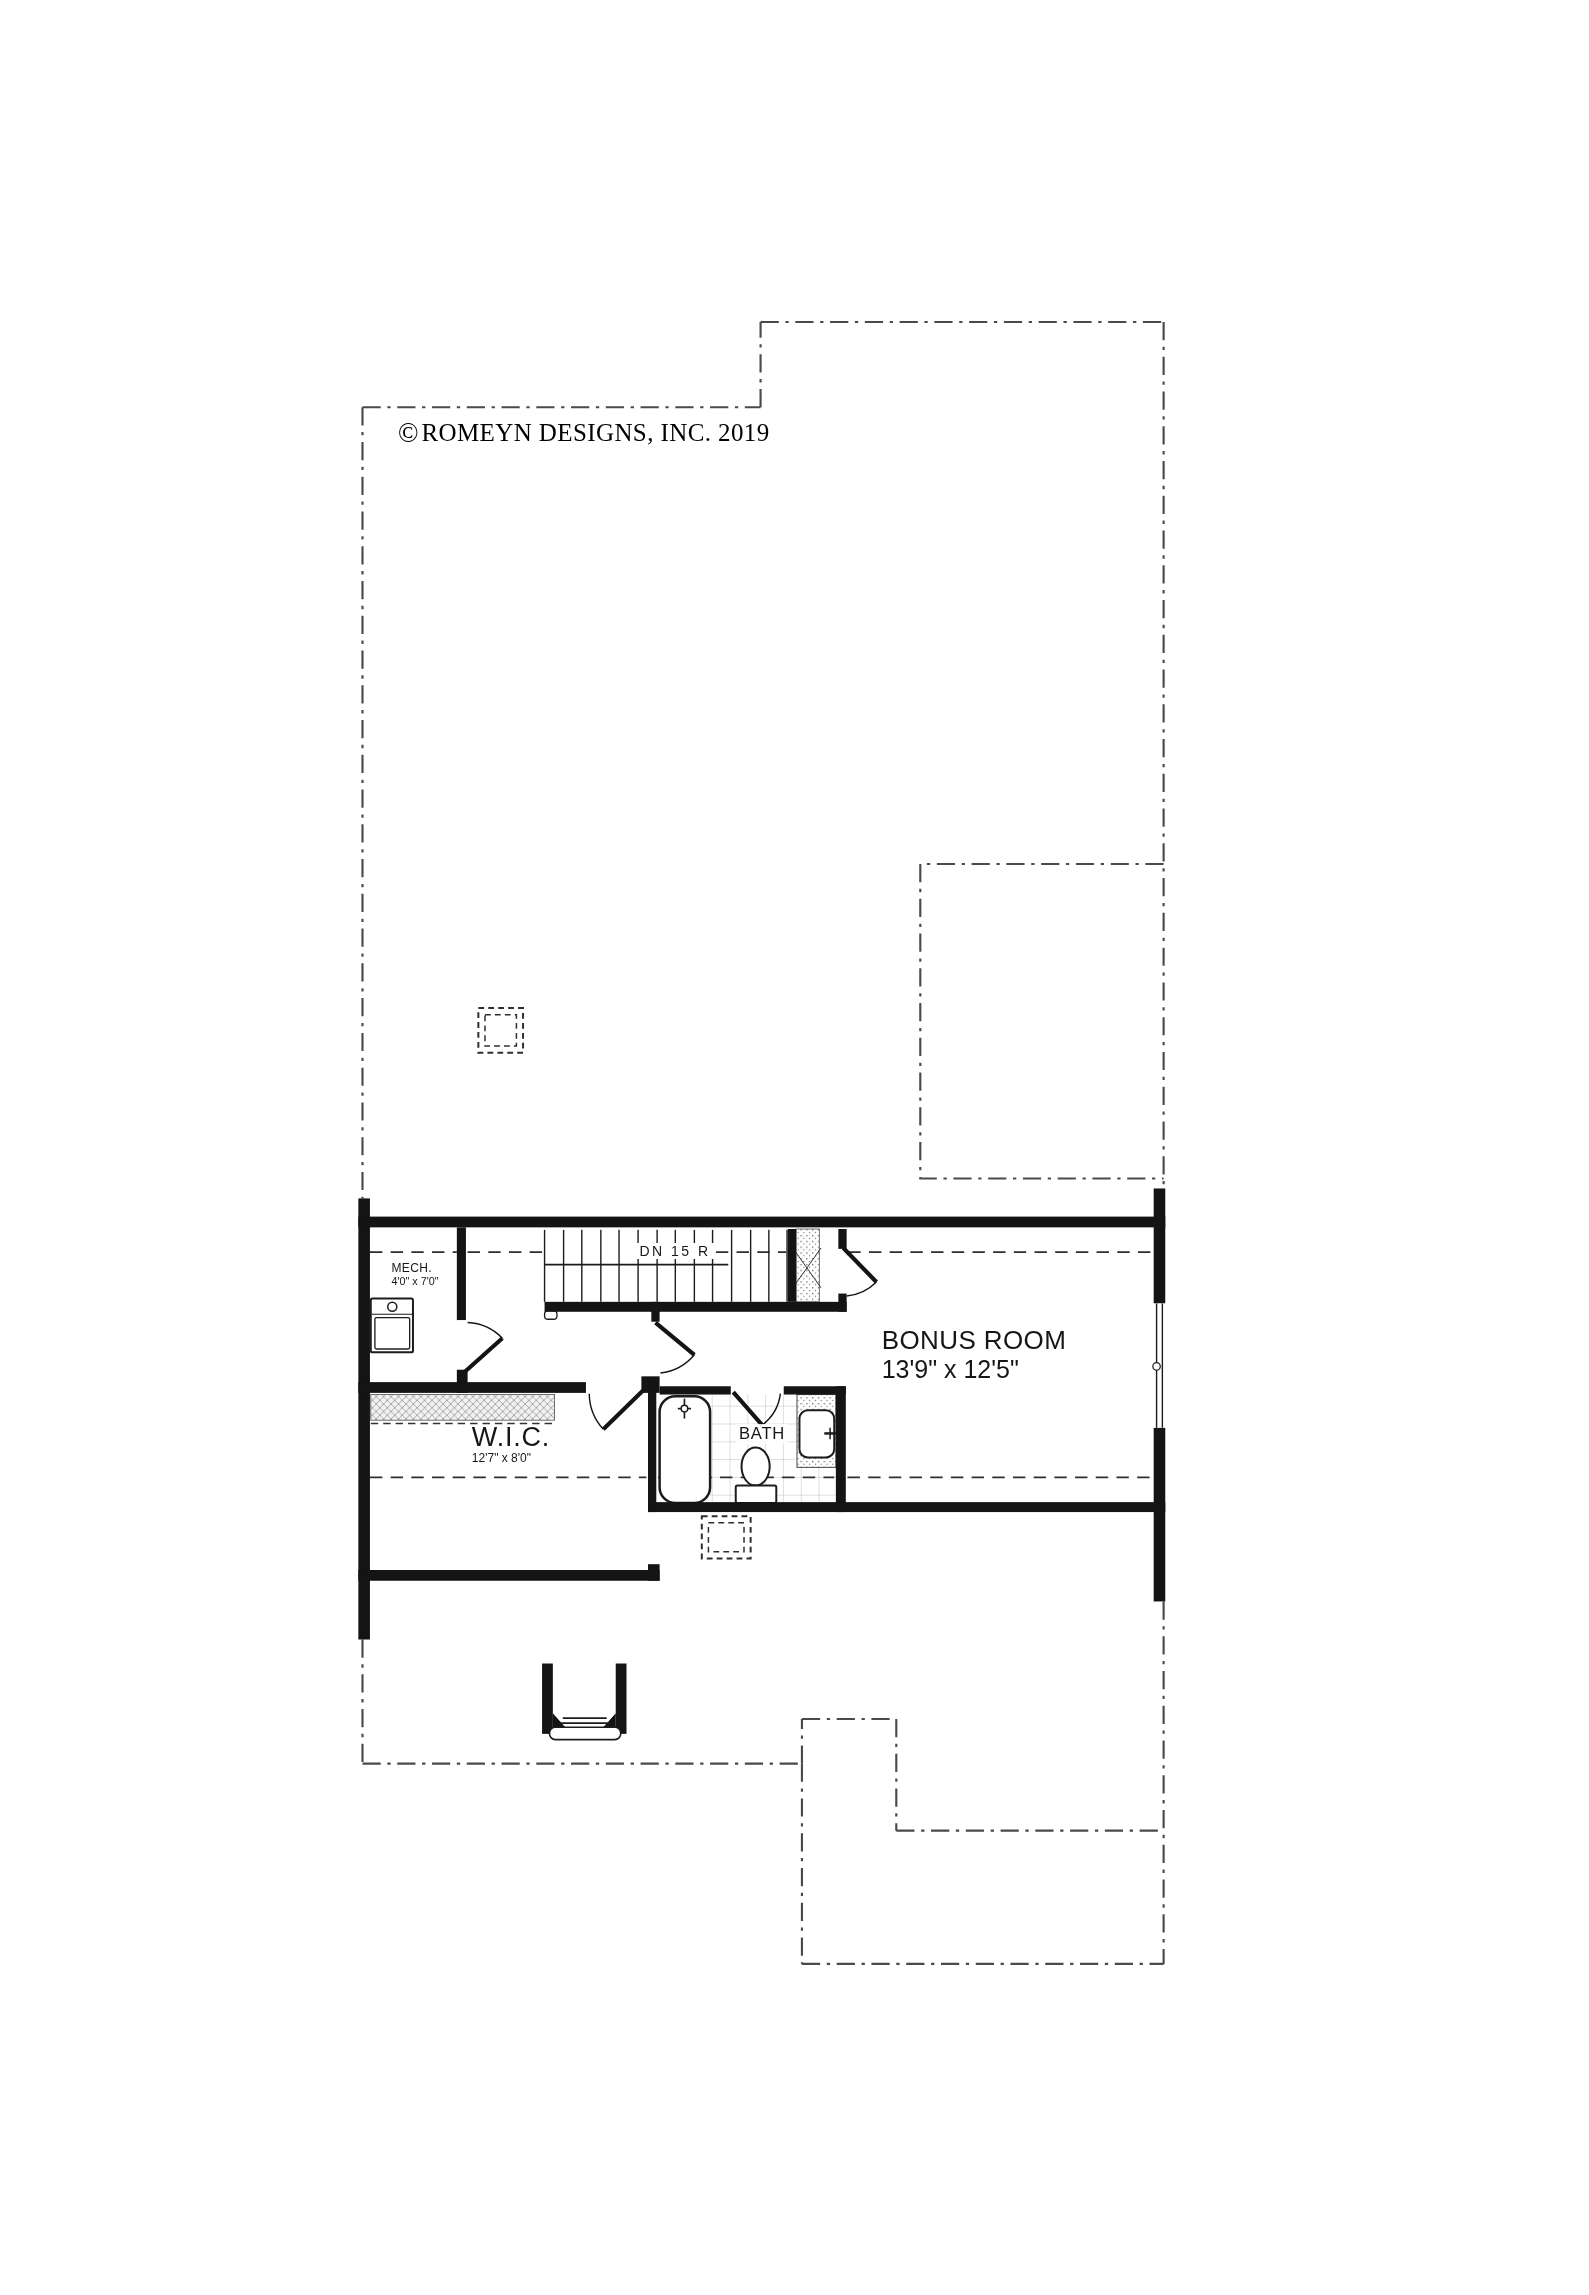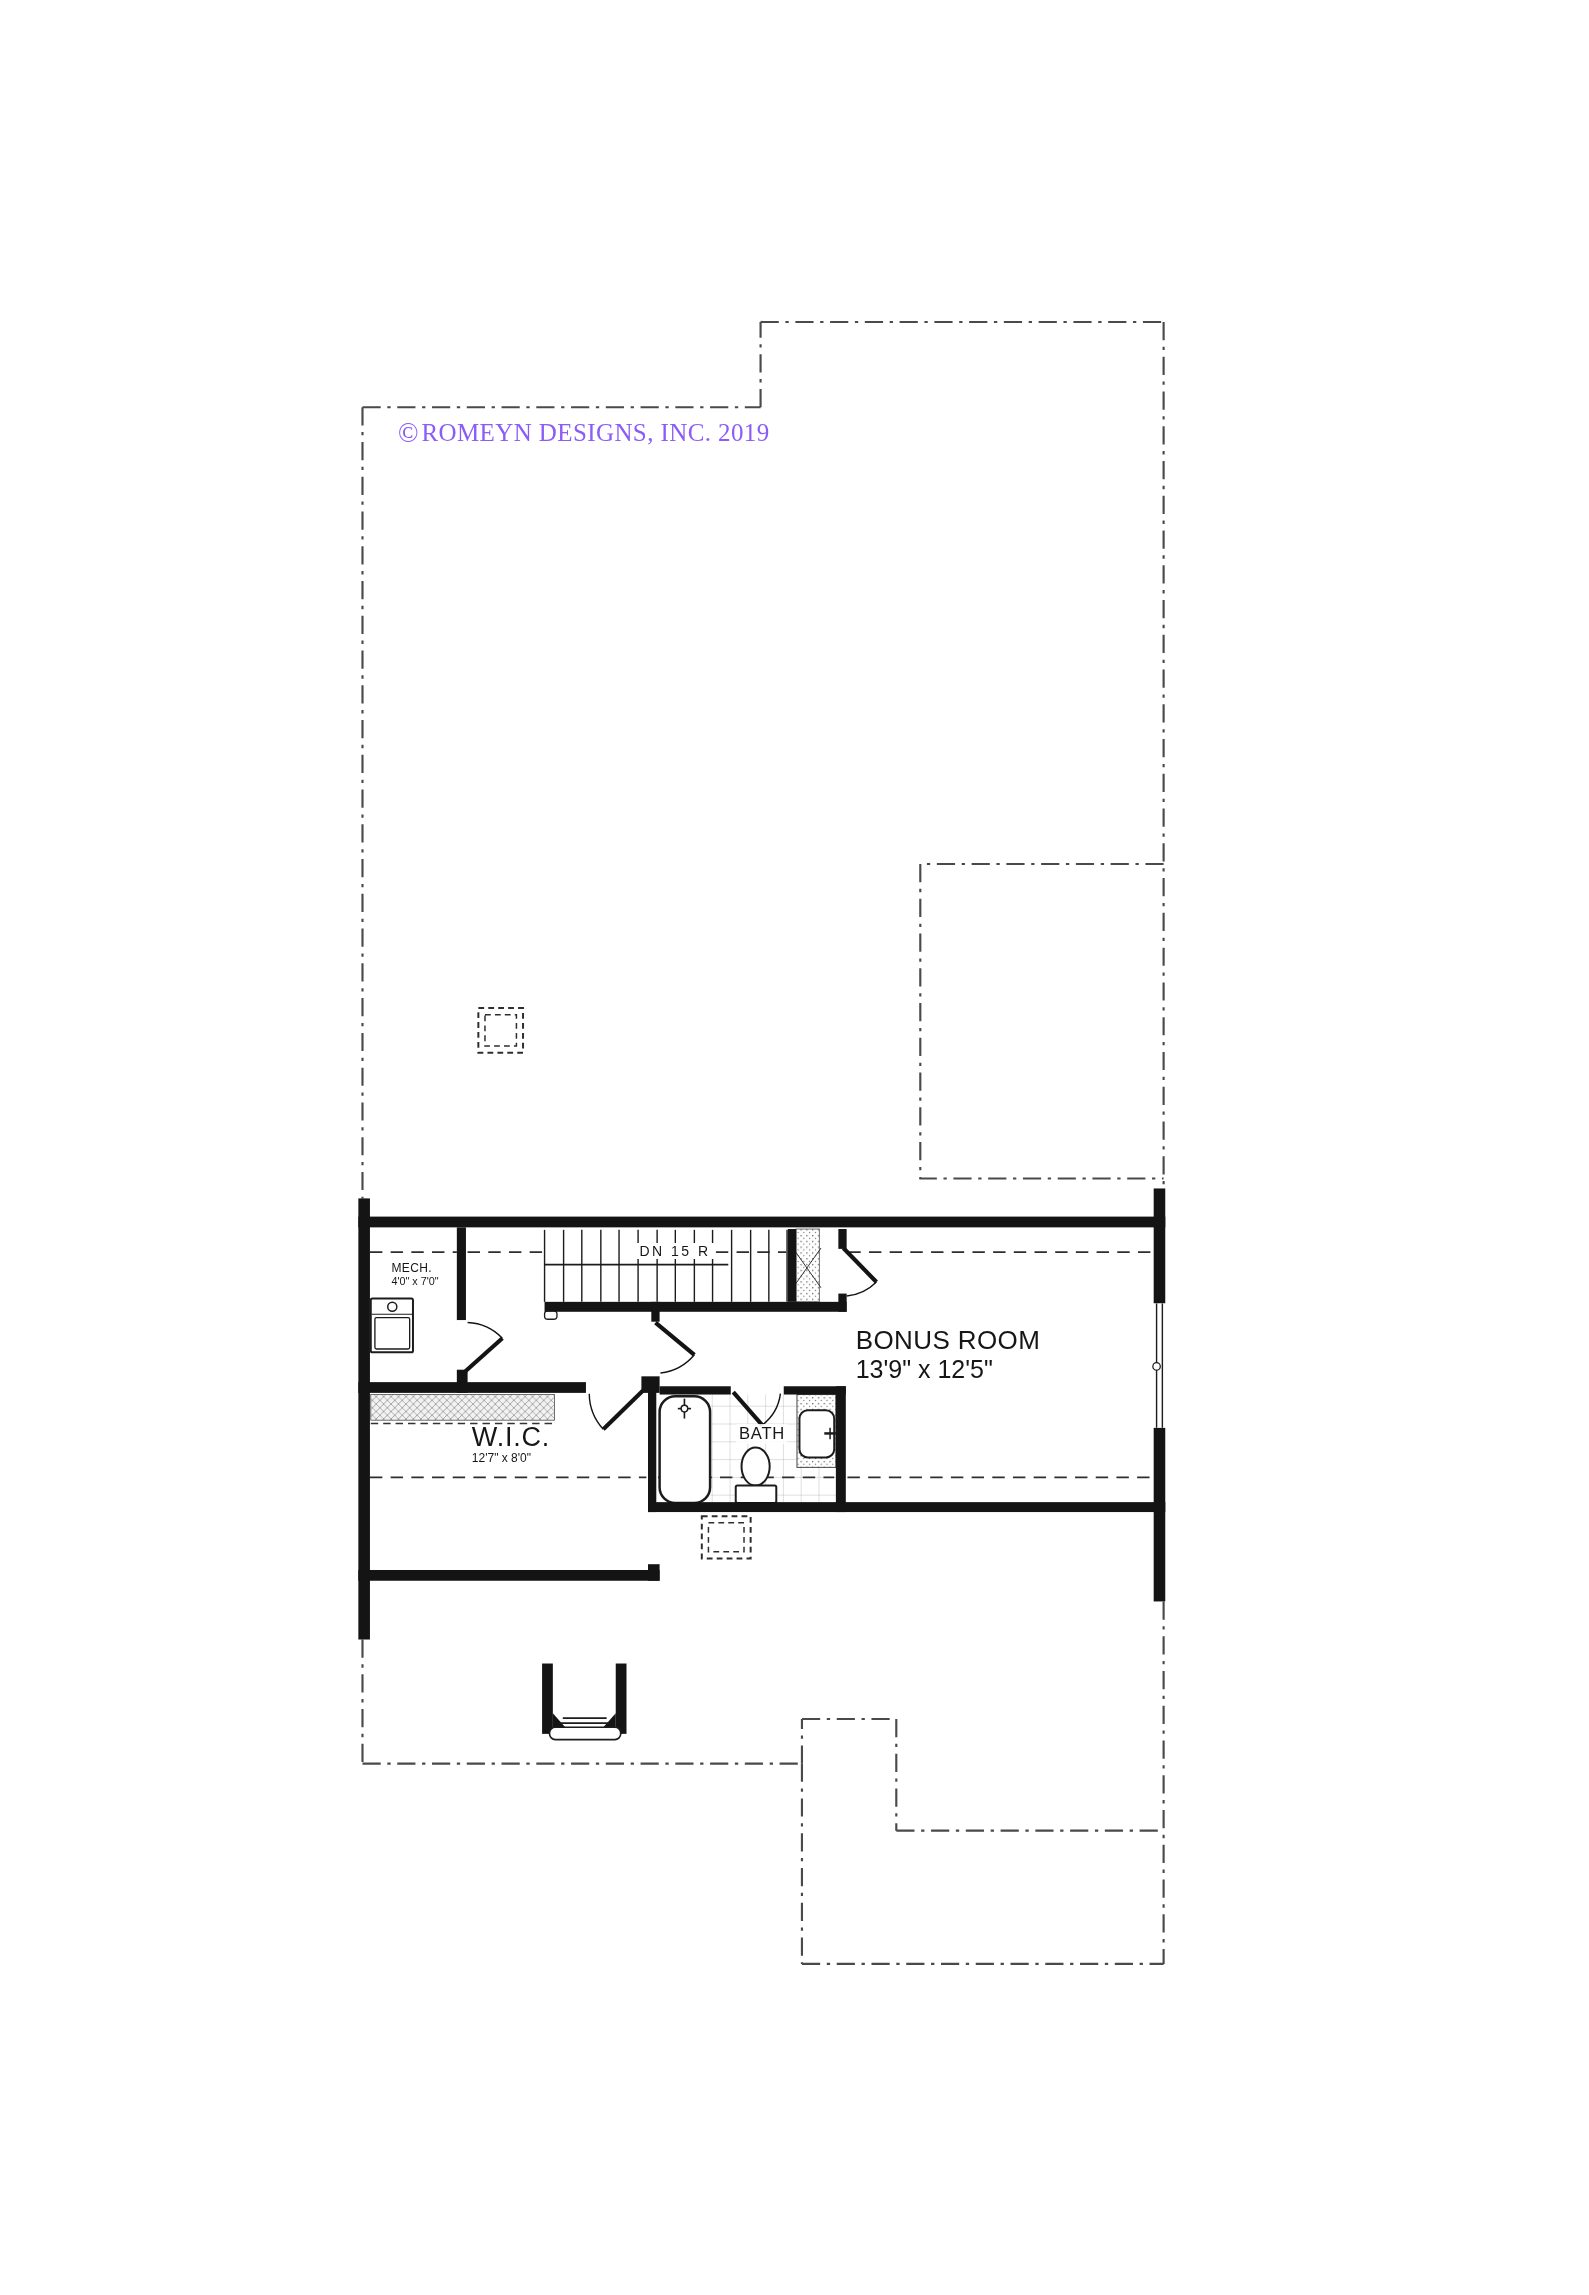--- a/index.html
+++ b/index.html
@@ -11,36 +11,36 @@
     font-family: "Liberation Sans", sans-serif;
     color: #161616;
     overflow: hidden;
   }
   .plan-svg { position: absolute; left: 0; top: 0; }
   .lbl { position: absolute; text-align: left; transform: translateX(-50%); white-space: nowrap; }
 
   .copyright {
     position: absolute; left: 398px; top: 418px;
     font-family: "Liberation Serif", serif;
-    font-size: 25px; letter-spacing: 0.4px; color: #8b5cf6;
+    font-size: 25px; letter-spacing: 0.4px; color: #000000;
     white-space: nowrap;
   }
   .copyright .sym { font-size: 27px; margin-right: 2.5px; vertical-align: -0.8px; }
 
   .lbl-mech { left: 415px; top: 1261px; }
   .lbl-mech .l1 { font-size: 12px; line-height: 14px; letter-spacing: 0.4px; }
   .lbl-mech .l2 { font-size: 10.8px;  line-height: 12.4px; }
 
   .lbl-dn {
     left: 675px; top: 1243px;
     font-size: 14px; letter-spacing: 2.5px;
     background: #ffffff; padding: 0 5px;
   }
 
-  .lbl-bonus { left: 948px; top: 1325px; }
+  .lbl-bonus { left: 974px; top: 1325px; }
   .lbl-bonus .l1 { font-size: 26px; line-height: 30px; letter-spacing: 0.4px; }
   .lbl-bonus .l2 { font-size: 25px;  line-height: 29px; }
 
   .lbl-wic { left: 511px; top: 1423px; }
   .lbl-wic .l1 { font-size: 27px; line-height: 29px; letter-spacing: 0.8px; }
   .lbl-wic .l2 { font-size: 12px; line-height: 13.2px; }
 
   .lbl-bath {
     left: 746px; top: 1424px;
     font-size: 16.6px; letter-spacing: 0.8px;

